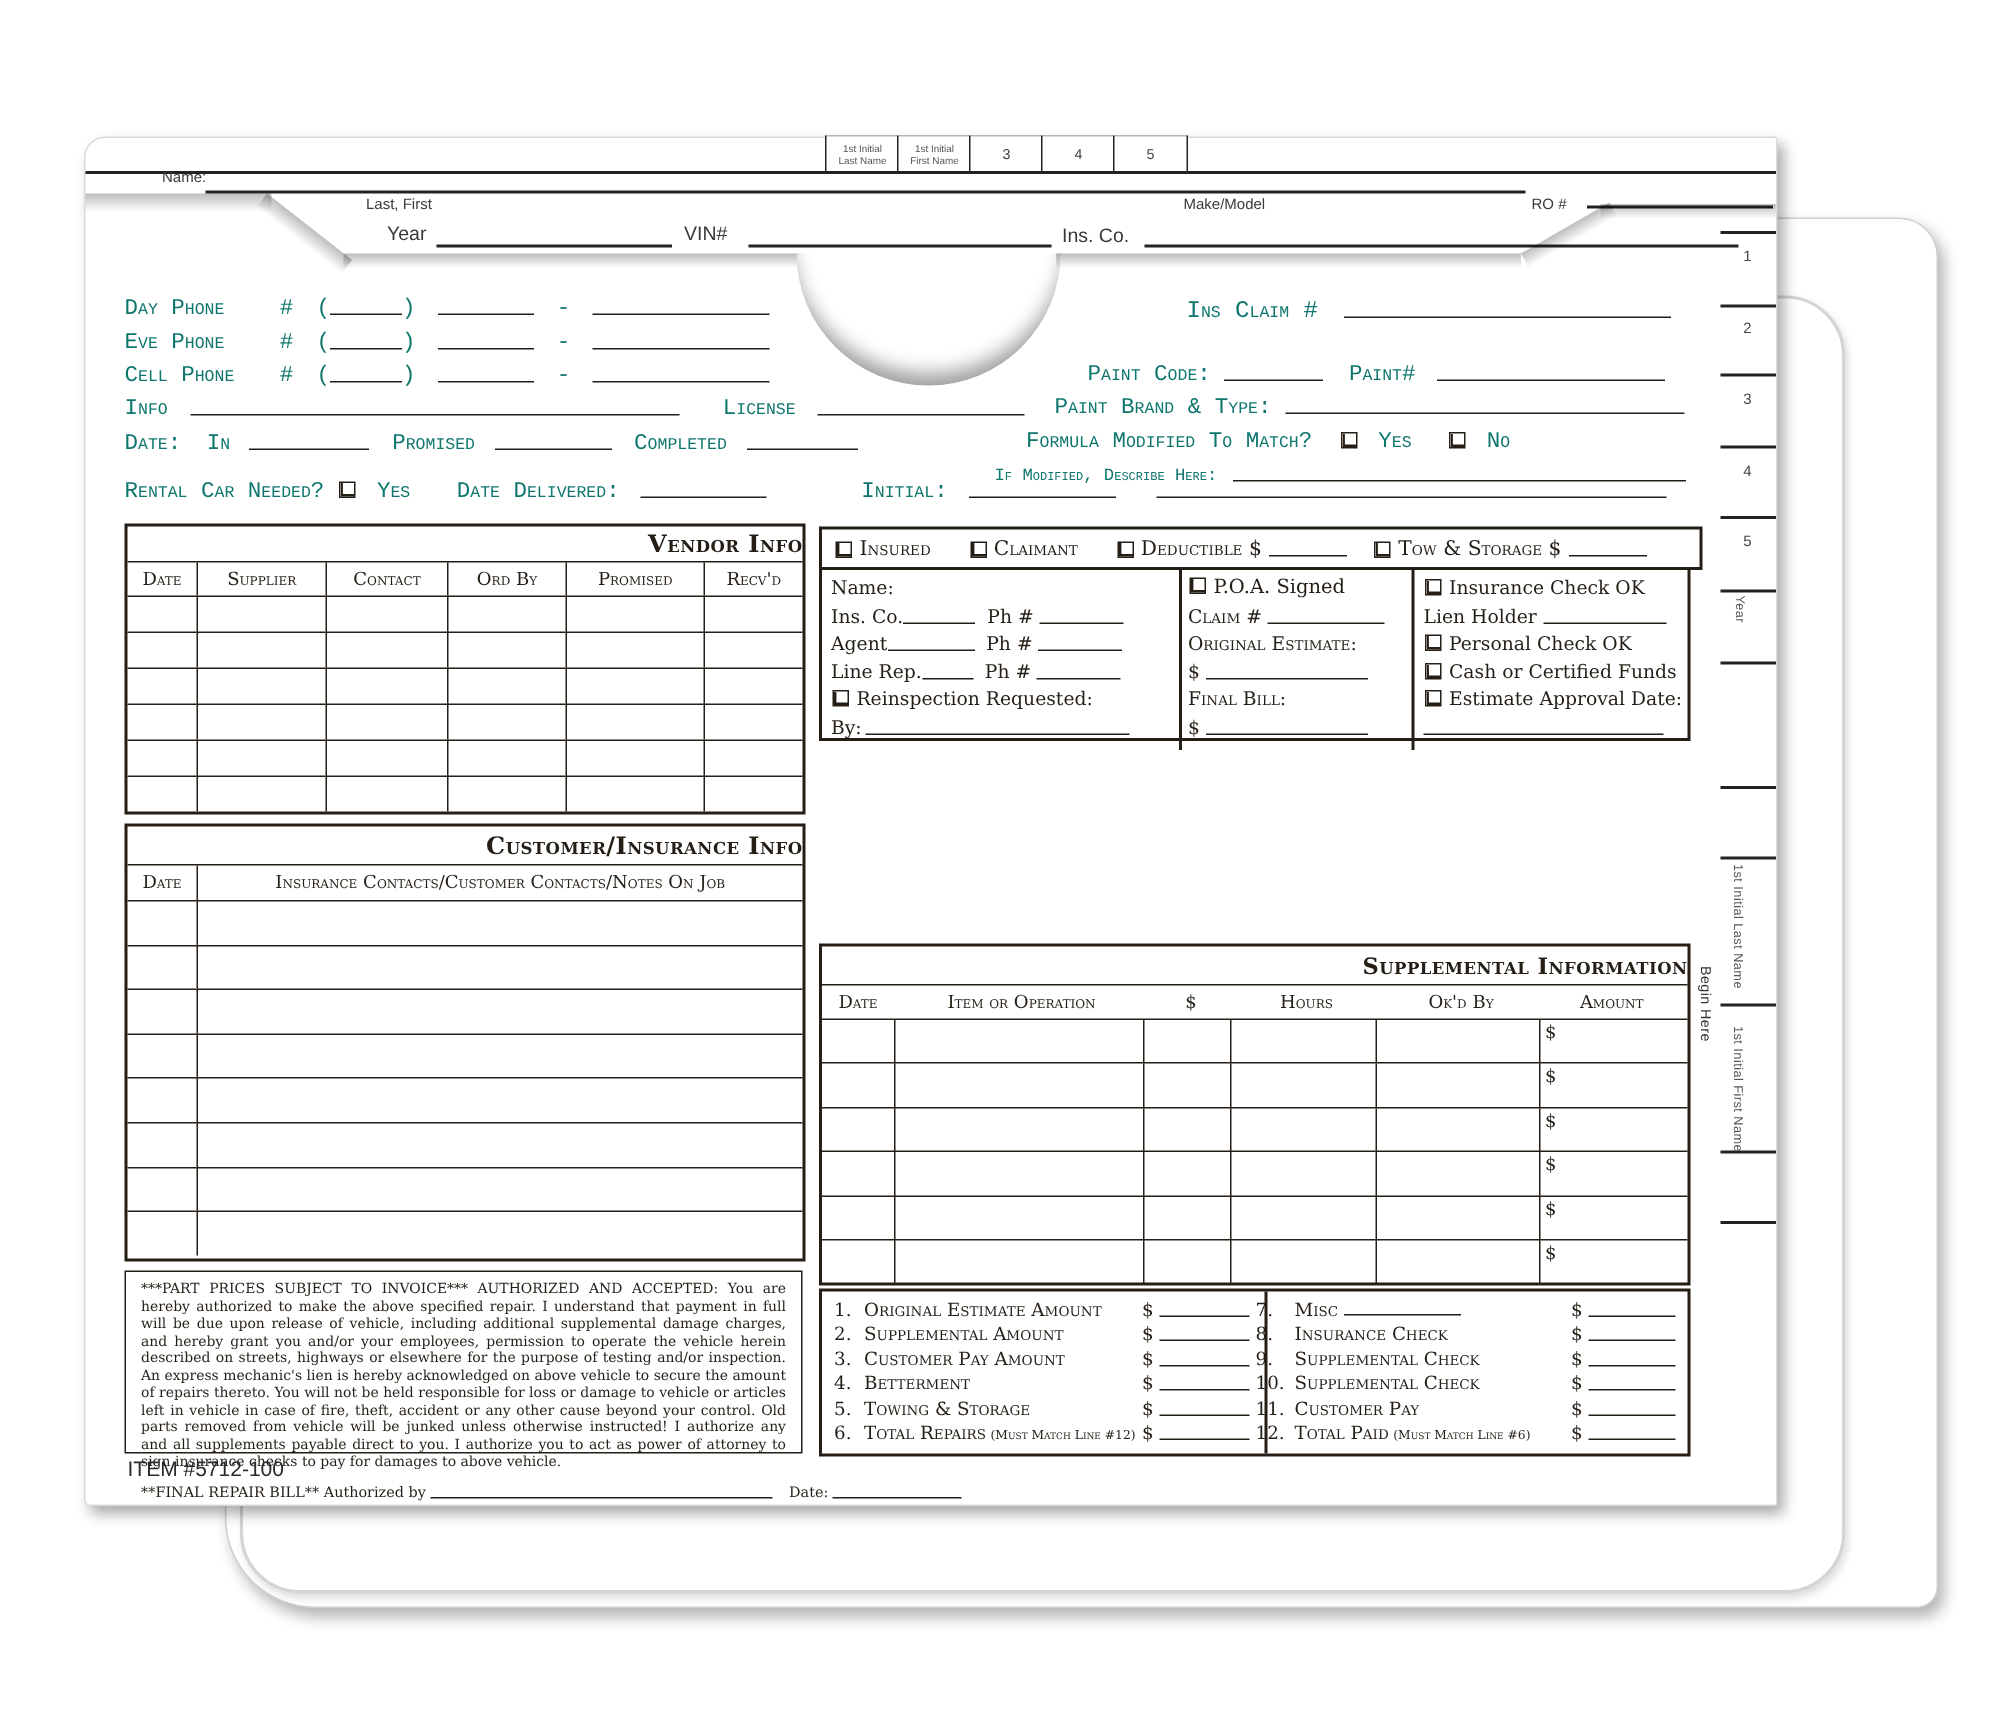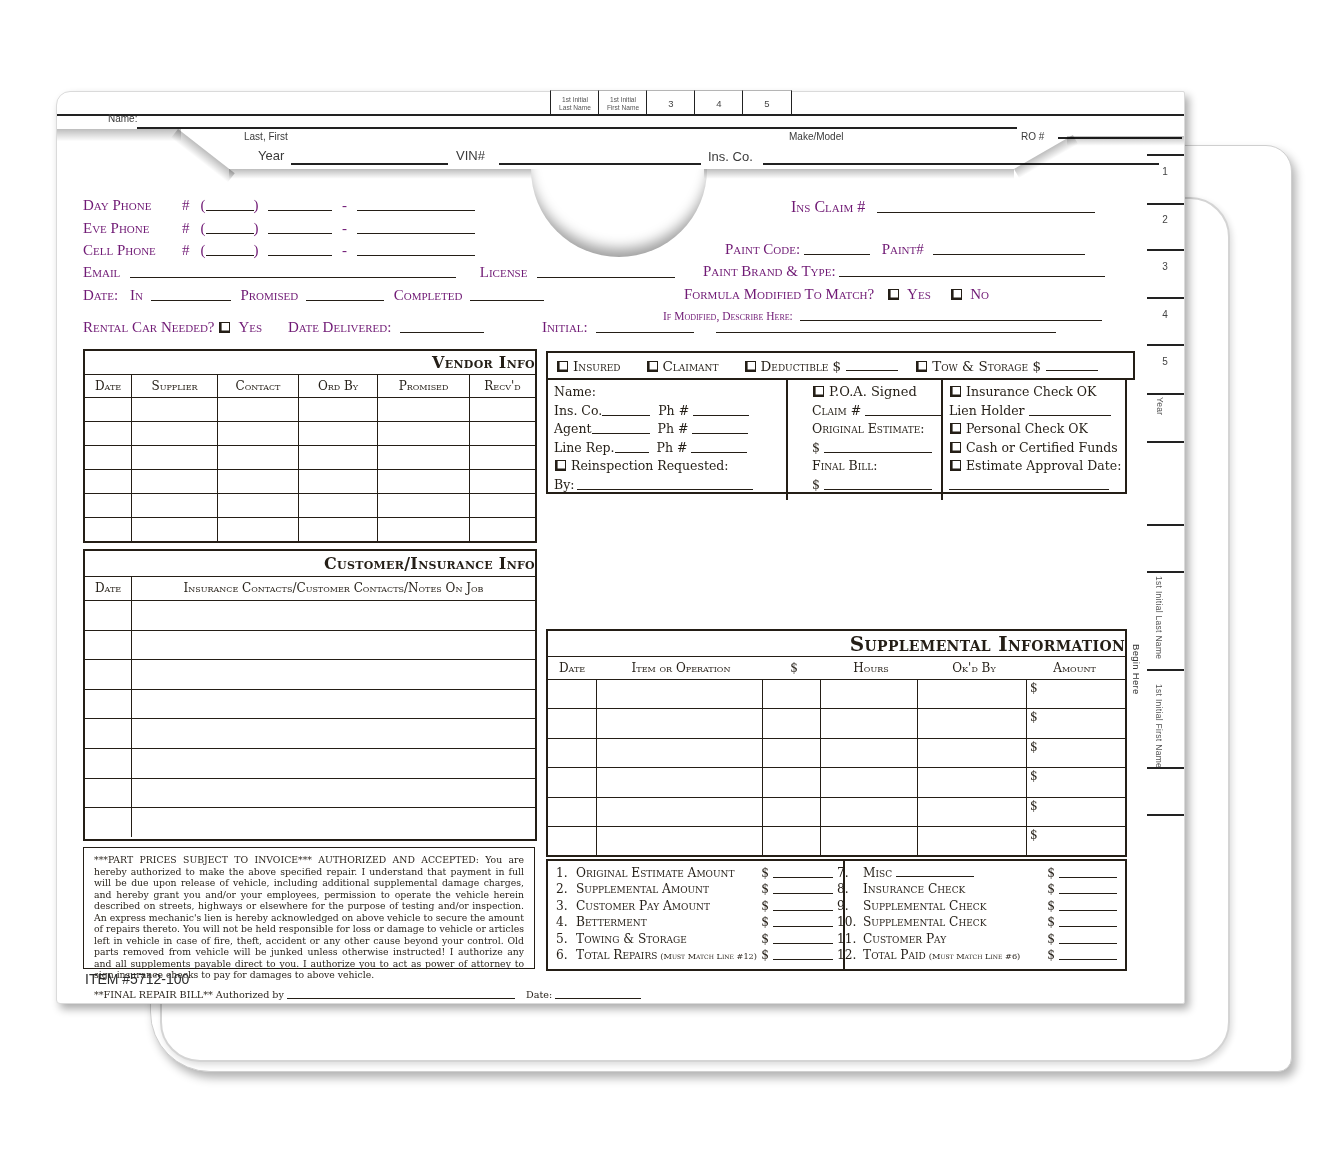--- a/index.html
+++ b/index.html
@@ -6,21 +6,21 @@
   .page{position:relative;width:1344px;height:1152px;background:#fff;overflow:hidden}
   .sheetB{position:absolute;left:150px;top:145px;width:1140px;height:925px;background:#fff;
     border:1px solid #cfcfcf;border-radius:2px 26px 14px 60px;box-shadow:4px 6px 10px rgba(0,0,0,.30)}
   .sheetC{position:absolute;left:160px;top:197px;width:1066px;height:861px;background:#fff;
     border:2px solid #d4d4d4;border-radius:40px;box-shadow:2px 3px 6px rgba(0,0,0,.14)}
   .front{position:absolute;left:56px;top:91px;width:1127px;height:911px;background:#fff;
     border:1px solid #dadada;border-radius:14px 2px 2px 4px;box-shadow:4px 5px 9px rgba(0,0,0,.33)}
   .abs{position:absolute}
   .sans{font-family:"Liberation Sans","DejaVu Sans",sans-serif;color:#3a3a3a}
   .sc{font-variant:small-caps}
-  .row{position:absolute;white-space:nowrap;font-family:Liberation Serif, serif;color:#701a75;font-size:15px}
+  .row{position:absolute;white-space:nowrap;font-family:Liberation Mono, monospace;color:#0f766e;font-size:15px}
   .fl{display:inline-block;border-bottom:1.4px solid #241e16;height:10px;vertical-align:-1px}
   .ln{position:absolute;background:#222;height:1.5px}
   .cb{display:inline-block;width:9px;height:9px;border:1.3px solid #241e16;
     box-shadow:inset 1.6px -1.6px 0 0 #241e16;margin:0 5px -1px 1px}
   .band{position:absolute;background:linear-gradient(to bottom,rgba(0,0,0,.26),rgba(0,0,0,0) 82%)}
   .notch{position:absolute;border-radius:0 0 90px 90px;background:#fff;
     box-shadow:inset 0 -13px 13px -5px rgba(0,0,0,.38)}
   .tab{position:absolute;top:-2px;width:48px;height:25px;border-left:1.3px solid #222;border-top:1px solid #b5b5b5;
     display:flex;flex-direction:column;align-items:center;justify-content:center;background:#fff;
     font-family:"Liberation Sans",sans-serif;font-size:6.6px;line-height:7.4px;color:#555;text-align:center}
@@ -122,21 +122,21 @@
     <div class="row sc" style="left:26px;top:150px">
       <span style="display:inline-block;width:88px">Cell Phone</span>
       <span style="display:inline-block;width:22px;text-align:center">#</span>
       <span>(</span><span class="fl" style="width:48px"></span><span>)</span>
       <span class="fl" style="width:64px;margin-left:6px"></span>
       <span style="margin:0 6px">-</span>
       <span class="fl" style="width:118px"></span>
     </div>
 
     <div class="row sc" style="left:26px;top:172px">
-      <span>Email</span>
+      <span>Info</span>
       <span class="fl" style="width:326px;margin-left:6px"></span>
       <span style="margin-left:20px">License</span>
       <span class="fl" style="width:138px;margin-left:6px"></span>
     </div>
 
     <div class="row sc" style="left:26px;top:195px">
       <span>Date:</span>
       <span style="margin-left:8px">In</span>
       <span class="fl" style="width:80px;margin-left:4px"></span>
       <span style="margin-left:6px">Promised</span>
@@ -257,21 +257,21 @@
 
     <div class="box" style="left:489px;top:286px;width:577px;height:112px;display:grid;grid-template-columns:238px 155px 1fr">
       <div style="padding:4px 6px">
         <div class="il">Name:</div>
         <div class="il"><span>Ins. Co.</span><span class="fl" style="width:48px"></span><span style="margin-left:8px">Ph  #</span><span class="fl" style="width:56px;margin-left:4px"></span></div>
         <div class="il"><span>Agent</span><span class="fl" style="width:58px"></span><span style="margin-left:8px">Ph  #</span><span class="fl" style="width:56px;margin-left:4px"></span></div>
         <div class="il"><span>Line Rep.</span><span class="fl" style="width:34px"></span><span style="margin-left:8px">Ph  #</span><span class="fl" style="width:56px;margin-left:4px"></span></div>
         <div class="il"><span class="cb"></span><span>Reinspection Requested:</span></div>
         <div class="il"><span>By:</span><span class="fl" style="width:176px;margin-left:3px"></span></div>
       </div>
-      <div style="padding:4px 24px;border-left:2px solid #241e16">
+      <div style="padding:4px 4px;border-left:2px solid #241e16">
         <div class="il" style="font-size:13px"><span class="cb"></span><span>P.O.A. Signed</span></div>
         <div class="il sc"><span>Claim #</span><span class="fl" style="width:78px;margin-left:4px"></span></div>
         <div class="il sc">Original Estimate:</div>
         <div class="il"><span>$</span><span class="fl" style="width:108px;margin-left:4px"></span></div>
         <div class="il sc">Final Bill:</div>
         <div class="il"><span>$</span><span class="fl" style="width:108px;margin-left:4px"></span></div>
       </div>
       <div style="padding:4px 6px;border-left:2px solid #241e16">
         <div class="il"><span class="cb"></span><span>Insurance Check OK</span></div>
         <div class="il"><span>Lien Holder</span><span class="fl" style="width:82px;margin-left:4px"></span></div>
@@ -317,21 +317,21 @@
           <div></div>
           <div></div>
         </div>
       <div class="crow">
           <div></div>
           <div></div>
         </div>
     </div>
 
     <div class="box" style="left:489px;top:537px;width:577px;height:224px">
-      <div class="title" style="height:25px;line-height:26px;font-size:20px;border-bottom:1.8px solid #241e16">Supplemental Information</div>
+      <div class="title" style="height:25px;line-height:26px;font-size:15px;border-bottom:1.8px solid #241e16">Supplemental Information</div>
       <div class="shead">
         <div style="width:48px">Date</div>
         <div style="width:170px">Item or Operation</div>
         <div style="width:56px">$</div>
         <div style="width:98px">Hours</div>
         <div style="width:108px">Ok'd By</div>
         <div style="width:93px">Amount</div>
       </div>
       <div class="srow">
           <div></div>

